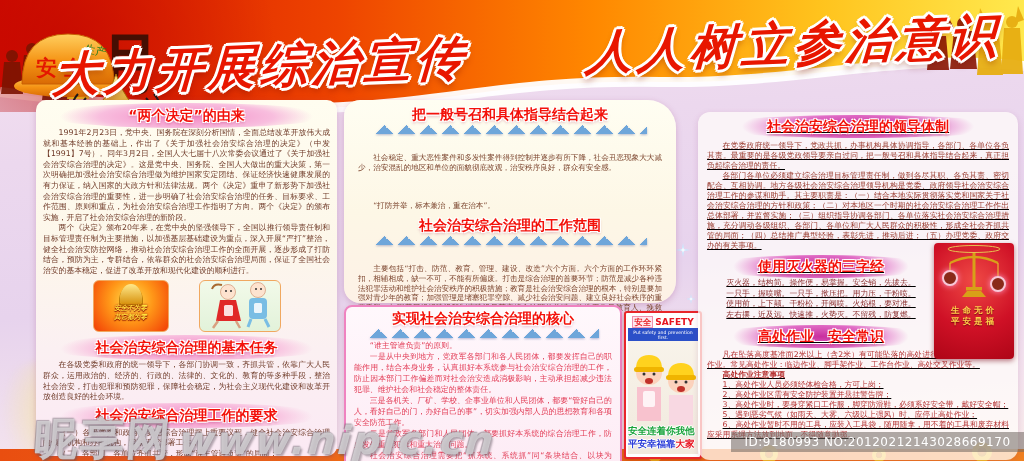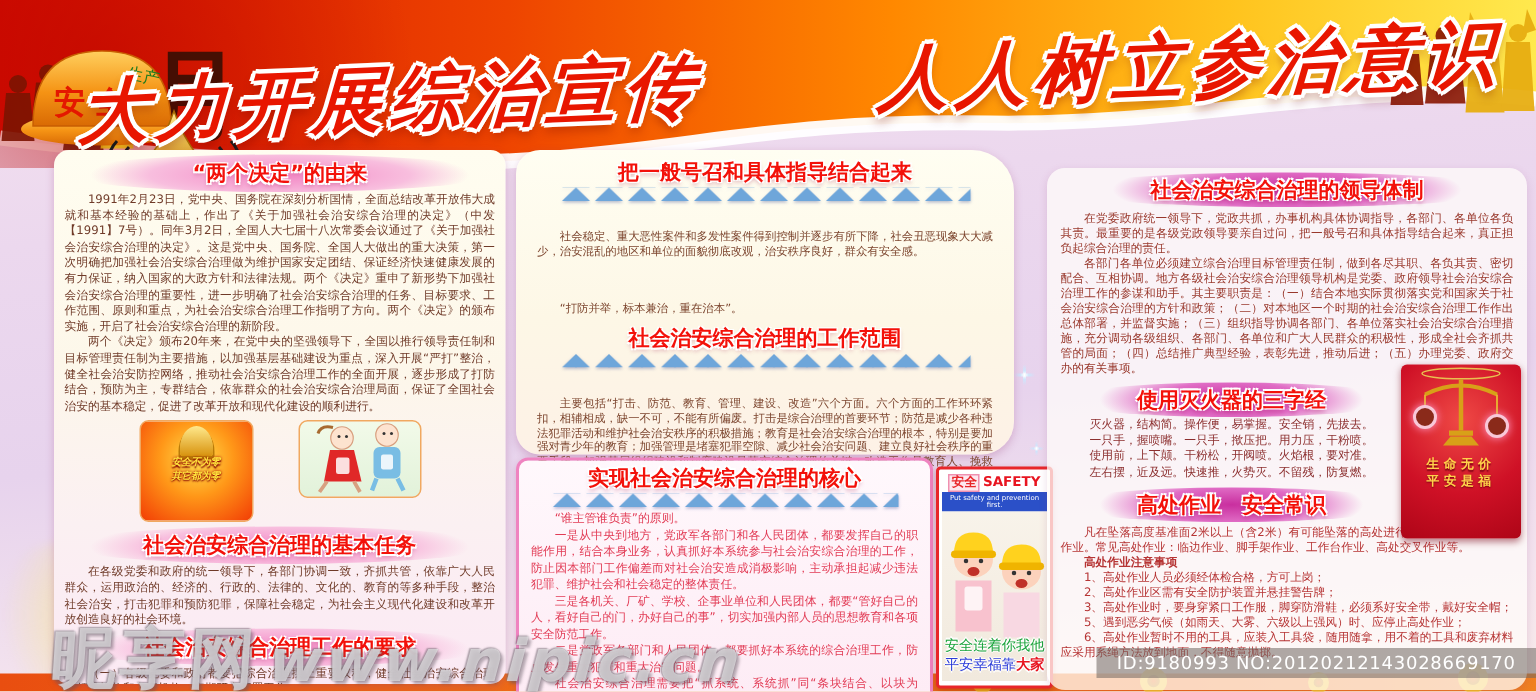--- a/index.html
+++ b/index.html
@@ -30,21 +30,21 @@
   #p-left { left:36px; top:100px; width:301px; height:356px; padding:3px 7px; overflow:hidden;
     border-radius:10px; box-shadow:0 2px 6px rgba(150,60,120,.28);
     background:linear-gradient(180deg,#fffdf0 0%,#fdf7ea 40%,#fbf0f2 70%,#fbe9f4 100%); }
   #p-mid { left:344px; top:100px; width:332px; height:203px; padding:4px 14px;
     border-radius:16px 28px 22px 16px; box-shadow:0 2px 6px rgba(150,60,120,.28);
     background:linear-gradient(180deg,#fffef2 0%,#fdf7e6 55%,#fdf1e6 100%); }
   #p-core { left:344px; top:305px; width:278px; height:182px; padding:1px 8px; overflow:hidden;
     border:2px solid #ef83c0; border-radius:8px; box-shadow:0 2px 5px rgba(150,60,120,.25);
     background:linear-gradient(180deg,#fff8fc,#fdeaf4); }
   #p-right { left:698px; top:112px; width:320px; height:348px; padding:3px 9px; overflow:hidden;
-    border-radius:12px; background:rgba(255,252,250,.75); box-shadow:0 2px 6px rgba(150,60,120,.18); }
+    border-radius:12px; background:rgba(255,252,250,.75); box-shadow:0 2px 6px rgba(150,60,120,.18);text-decoration:underline; }
   .hdr { position:relative; text-align:center; font-weight:bold; color:#f3110a;
     text-shadow:1px 1px 0 #fff,-1px -1px 0 #fff,1px -1px 0 #fff,-1px 1px 0 #fff,0 2px 3px rgba(150,0,60,.35); }
   .h-pink { font-size:14px; padding:4px 0 3px; border-radius:50%;
     background:radial-gradient(ellipse 55% 95% at 50% 55%, #f387c5 0%, #f8bede 55%, rgba(250,210,235,0) 80%); }
   .h-zig { font-size:14px; padding:2px 0 1px; margin-bottom:11px; }
   .h-zig::after { content:""; position:absolute; left:5%; right:5%; bottom:-9px; height:9px;
     background:conic-gradient(from 135deg at 50% 0%, #6ea6da 0 90deg, rgba(0,0,0,0) 90deg 360deg) 0 0/22px 9px repeat-x;
     filter:drop-shadow(0 1px 1px rgba(40,60,140,.35)); }
   .h-mag { font-size:14px; padding:3px 0 2px; border-radius:50%;
     background:radial-gradient(ellipse 52% 120% at 50% 50%, #c92f9f 0%, #e06cc5 42%, rgba(240,170,220,0) 74%); }
@@ -56,35 +56,35 @@
   .t-mid   { font-size:7.6px; line-height:9.9px;  color:#7c452e;margin-top:28px; }
   .t-core  { font-size:7.9px; line-height:11px;   color:#e23b55; }
   .t-lead  { font-size:7.8px; line-height:10px;   color:#99382c; }
   .t-ext   { font-size:7.9px; line-height:10.5px; color:#8c2f2f; width:228px; text-align:center; }
   .t-high  { font-size:7.8px; line-height:10px;   color:#b63434; }
   .t-high p { text-indent:2em; }
   .sub-b { font-weight:bold; text-indent:2em; }
   
   #img-row { display:flex; justify-content:center; gap:30px; margin:4px 0 3px; }
   .card { border:1px solid #f0a860; border-radius:6px; position:relative; overflow:hidden; }
-  #card-bell { width:76px; height:68px; background:radial-gradient(circle at 50% 38%,#ffe14e 0%,#ff9718 45%,#f23d05 100%); }
+  #card-bell { width:76px; height:52px; background:radial-gradient(circle at 50% 38%,#ffe14e 0%,#ff9718 45%,#f23d05 100%); }
   .bell-shape { width:22px; height:20px; margin:3px auto 0; background:linear-gradient(180deg,#ffe98c,#d8930f);
     border-radius:50% 50% 10% 10% / 75% 75% 12% 12%; box-shadow:0 2px 0 1px #b97a08; }
   .bell-cap { font-size:6.5px; font-weight:bold; color:#ffe43c; text-align:center; line-height:8.5px;
     text-shadow:0 0 2px #a00000,0 1px 1px #700; font-style:italic; }
   #card-kids { width:82px; height:52px; background:linear-gradient(180deg,#f2fae9,#e2f2da); }
   
   #poster-safety { position:absolute; left:624px; top:311px; width:78px; height:148px;
     background:#fff; border:2px solid #e8262a; border-radius:3px; padding:2px; box-shadow:0 2px 4px rgba(120,0,0,.3); }
   .ps-head { display:flex; align-items:center; justify-content:center; gap:2px; height:13px; }
   .ps-cn { font-size:8.5px; font-weight:bold; color:#e8262a; border:1px solid #f090b0; background:#fde8f0; padding:0 1px; line-height:10px; }
   .ps-en { font-size:9px; font-weight:bold; color:#e81520; }
   .ps-sub { background:#2b50c8; color:#fff; font-size:4.6px; text-align:center; padding:1.5px 0; }
   .ps-art { position:relative; height:113px; background:linear-gradient(180deg,#f8f3ea,#f1e9dd); overflow:hidden; }
-  .ps-slogans { position:absolute; left:0; right:0; bottom:4px; text-align:center; font-weight:normal; font-size:9.5px; line-height:12.5px; white-space:nowrap;
+  .ps-slogans { position:absolute; left:0; right:0; bottom:4px; font-weight:bold; font-size:9.5px; line-height:12.5px; white-space:nowrap;
     text-shadow:1px 0 0 #fff,-1px 0 0 #fff,0 1px 0 #fff,0 -1px 0 #fff; }
   .sl1 { color:#18a33a; } .sl2 { color:#2a3bd8; } .sl2 b { color:#e81520; }
   
   #poster-scale { position:absolute; left:934px; top:243px; width:80px; height:116px; border-radius:4px;
     background:radial-gradient(circle at 50% 32%,#ef4945 0%,#cf1126 55%,#ae0517 100%);
     box-shadow:0 2px 5px rgba(120,0,20,.5); text-align:center; }
   .scale-txt { font-family:"DejaVu Serif","Liberation Serif",serif; font-size:8.5px; font-weight:bold;
     color:#ffd24a; letter-spacing:3px; line-height:10.5px; text-shadow:0 1px 1px #7a0010; }
   
   #wm { position:absolute; left:34px; top:410px; z-index:50; white-space:nowrap; transform:skewX(-4deg);

